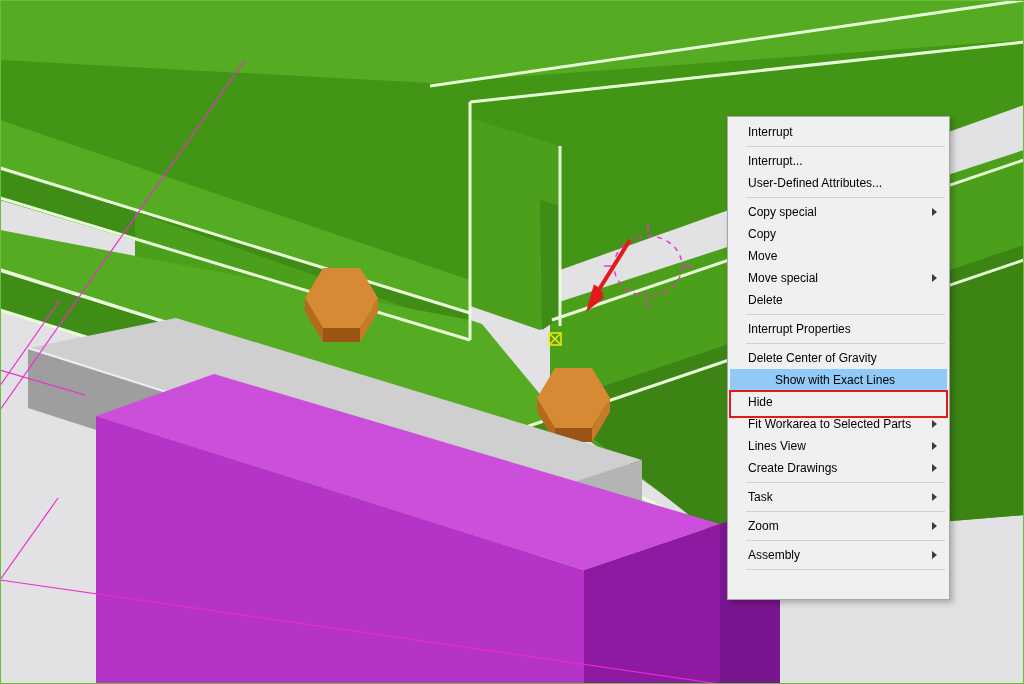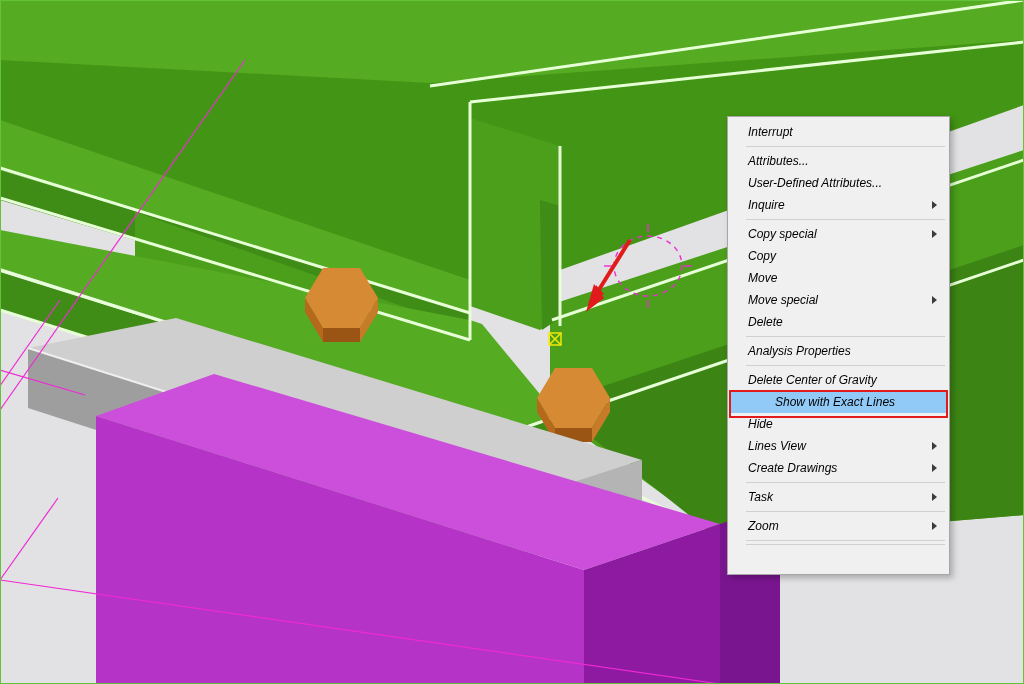--- a/index.html
+++ b/index.html
@@ -11,21 +11,20 @@
     font-family: "Segoe UI", Tahoma, sans-serif;
     font-size: 12px;
     color: #000;
     background: #e2e2e4;
   }
   .stage {
     position: relative;
     width: 899px;
     height: 684px;
     background: #e2e2e4;
-    font-style: italic;
   }
   .viewport {
     position: absolute;
     left: 0; top: 0; width: 1024px; height: 684px;
   }
   
   .ctx {
     position: absolute;
     left: 727px;
     top: 116px;
@@ -179,79 +178,83 @@
     </g>
 
   </svg>
 
   <div class="ctx" id="ctx-menu">
       <div class="item">
         <span class="label">Interrupt</span>
       </div>
       <div class="sep"></div>
       <div class="item">
-        <span class="label">Attributes...</span>
+        <span class="label">Interrupt...</span>
       </div>
       <div class="item">
         <span class="label">User-Defined Attributes...</span>
       </div>
-      <div class="item">
-        <span class="label">Inquire</span>
-        <span class="chev"></span>
-      </div>
       <div class="sep"></div>
       <div class="item">
         <span class="label">Copy special</span>
         <span class="chev"></span>
       </div>
       <div class="item">
         <span class="label">Copy</span>
       </div>
       <div class="item">
         <span class="label">Move</span>
       </div>
       <div class="item">
         <span class="label">Move special</span>
         <span class="chev"></span>
       </div>
       <div class="item">
         <span class="label">Delete</span>
       </div>
       <div class="sep"></div>
       <div class="item">
-        <span class="label">Analysis Properties</span>
+        <span class="label">Interrupt Properties</span>
       </div>
       <div class="sep"></div>
       <div class="item">
         <span class="label">Delete Center of Gravity</span>
       </div>
       <div class="item selected">
         <span class="label">Show with Exact Lines</span>
       </div>
       <div class="item">
         <span class="label">Hide</span>
       </div>
       <div class="item">
+        <span class="label">Fit Workarea to Selected Parts</span>
+        <span class="chev"></span>
+      </div>
+      <div class="item">
         <span class="label">Lines View</span>
         <span class="chev"></span>
       </div>
       <div class="item">
         <span class="label">Create Drawings</span>
         <span class="chev"></span>
       </div>
       <div class="sep"></div>
       <div class="item">
         <span class="label">Task</span>
         <span class="chev"></span>
       </div>
       <div class="sep"></div>
       <div class="item">
         <span class="label">Zoom</span>
         <span class="chev"></span>
       </div>
       <div class="sep"></div>
+      <div class="item">
+        <span class="label">Assembly</span>
+        <span class="chev"></span>
+      </div>
       <div class="sep"></div>
       <div class="item"></div>
       <div class="sel-outline" style="top: 273px;"></div>
     </div>
 
   <div class="outer-border"></div>
 </div>
 
 </body></html>

